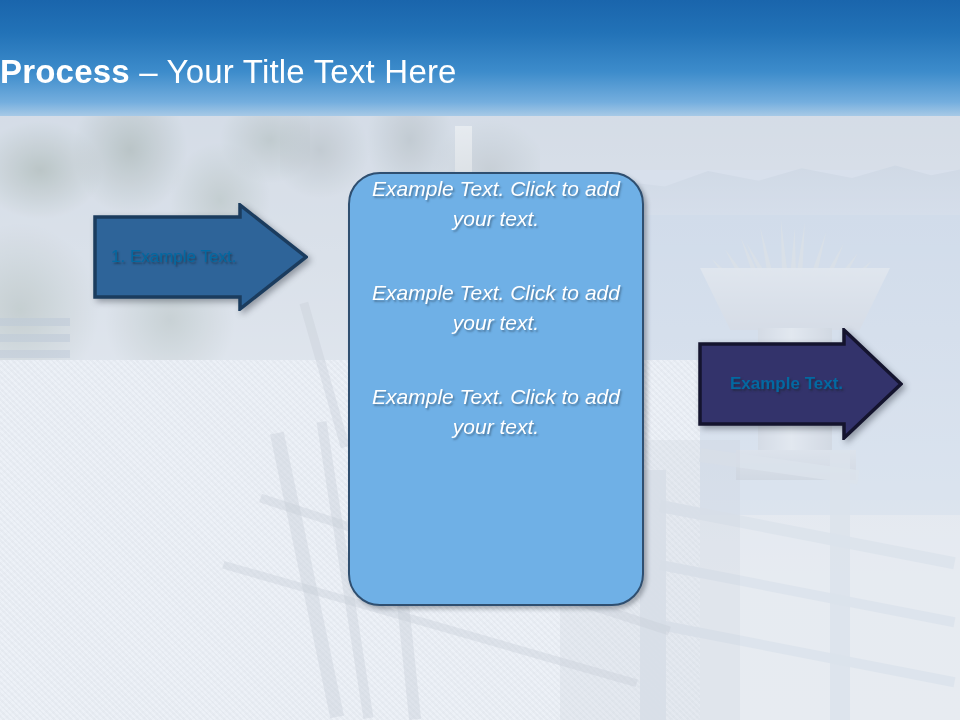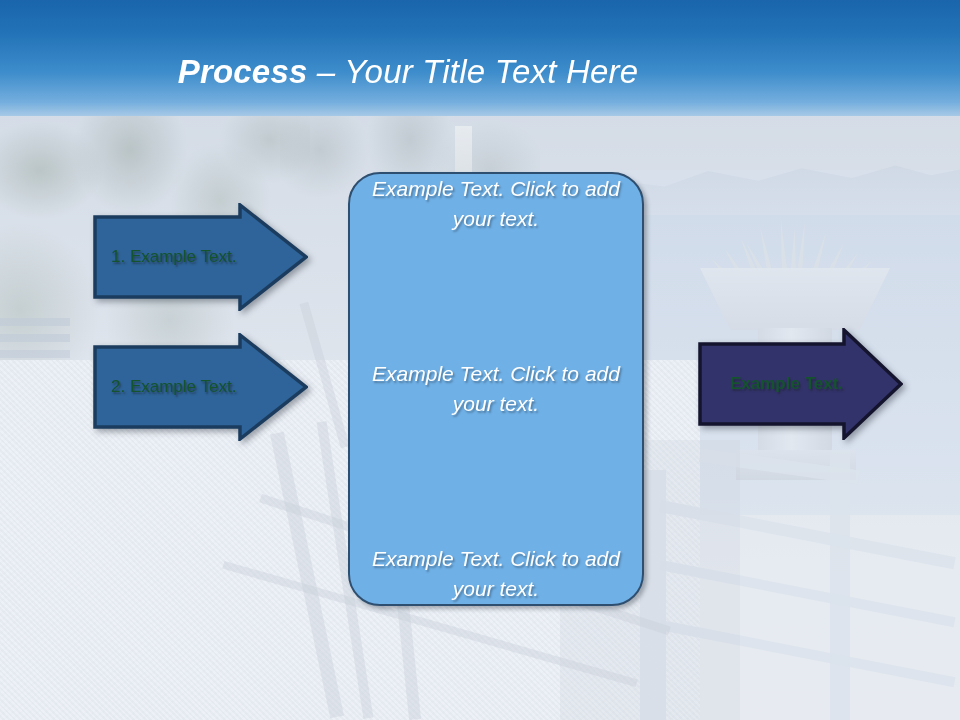--- a/index.html
+++ b/index.html
@@ -165,46 +165,44 @@
   .header {
     position: absolute;
     left: 0; top: 0;
     width: 960px; height: 116px;
     background: linear-gradient(180deg, #1a65ac 0%, #2272b7 28%, #3d8ccb 62%, #74aede 88%, #a7c9e6 100%);
   }
   .title {
     position: absolute;
     left: 0; top: 52px;
     width: 816px;
-    text-align: center;
     color: #ffffff;
     font-size: 33px;
     line-height: 40px;
     letter-spacing: 0.2px;
     white-space: nowrap;
-    font-style: italic;
   }
   .title .t-strong { font-weight: bold; }
   .title .t-rest { font-weight: normal; }
 
   
   .arrow {
     position: absolute;
     display: flex;
     align-items: center;
     filter: drop-shadow(3px 3px 3px rgba(40,48,60,0.42));
   }
   .arrow .shape {
     position: absolute;
     left: 0; top: 0;
     width: 100%; height: 100%;
   }
   .arrow .label {
     position: relative;
-    color: #14532d;
+    color: #0369a1;
     font-size: 17px;
     line-height: 20px;
     text-shadow: 1.5px 1.5px 2px rgba(30,36,48,0.55);
     white-space: nowrap;
   }
 
   .arrow-left {
     width: 215px;
     height: 108px;
   }
@@ -226,21 +224,21 @@
     position: absolute;
     left: 348px; top: 172px;
     width: 296px; height: 434px;
     background: #6fb0e6;
     border: 2px solid #2f4f70;
     border-radius: 32px;
     box-shadow: 3px 3px 4px rgba(40,48,60,0.35);
     box-sizing: border-box;
     display: flex;
     flex-direction: column;
-    justify-content: space-between;
+    justify-content: flex-start;
     gap: 44px;
     padding: 0 22px;
   }
   .center-box .block {
     color: #ffffff;
     font-style: italic;
     font-size: 21px;
     line-height: 30px;
     text-align: center;
     text-shadow: 1.5px 1.5px 2px rgba(40,60,80,0.45);
@@ -300,26 +298,20 @@
   <div class="header"></div>
   <div class="title"><span class="t-strong">Process</span><span class="t-rest"> – Your Title Text Here</span></div>
 
   <div class="arrow arrow-left" style="left:93px;top:203px;">
     <svg class="shape" viewBox="0 0 215 108" preserveAspectRatio="none">
       <polygon points="2,14 147,14 147,2 213,54 147,106 147,94 2,94" fill="#2e6499" stroke="#1b3c5e" stroke-width="3.5" stroke-linejoin="miter"></polygon>
     </svg>
     <span class="label">1. Example Text.</span>
   </div>
 
-  <div class="arrow arrow-left" style="left:93px;top:333px;">
-    <svg class="shape" viewBox="0 0 215 108" preserveAspectRatio="none">
-      <polygon points="2,14 147,14 147,2 213,54 147,106 147,94 2,94" fill="#2e6499" stroke="#1b3c5e" stroke-width="3.5" stroke-linejoin="miter"></polygon>
-    </svg>
-    <span class="label">2. Example Text.</span>
-  </div>
 
 
   <div class="center-box">
     <div class="block">Example Text. Click  to add your text.</div>
     <div class="block">Example Text. Click  to add your text.</div>
     <div class="block">Example Text. Click  to add your text.</div>
   </div>
 
   <div class="arrow arrow-right" style="left:698px;top:328px;">
     <svg class="shape" viewBox="0 0 205 112" preserveAspectRatio="none">

